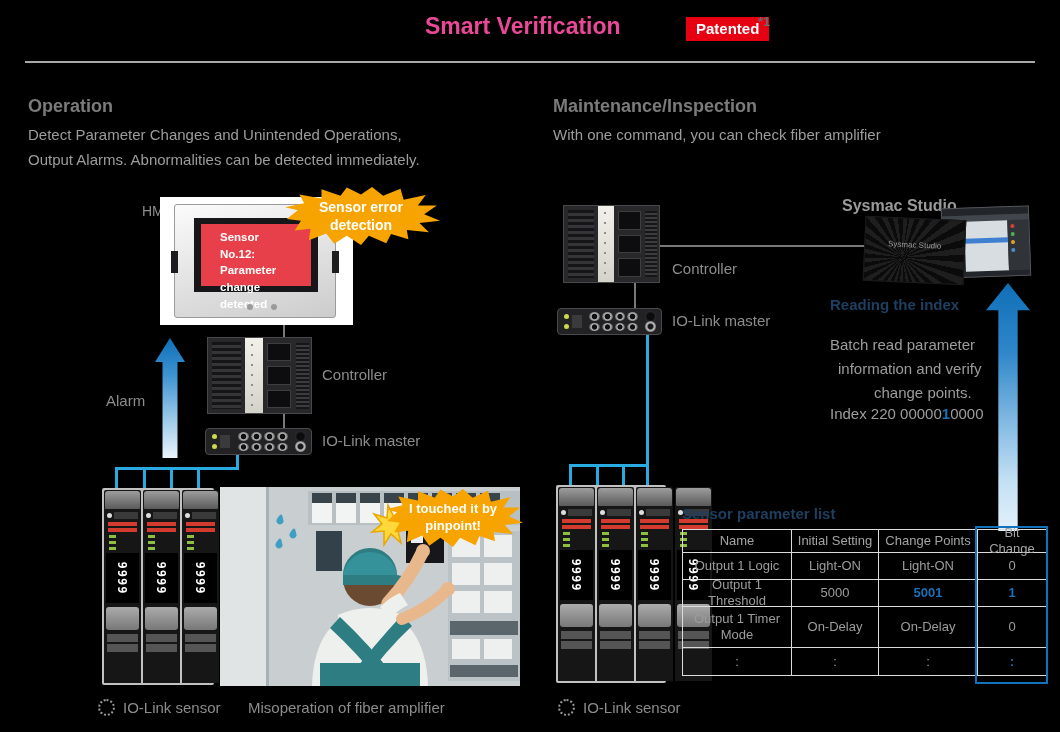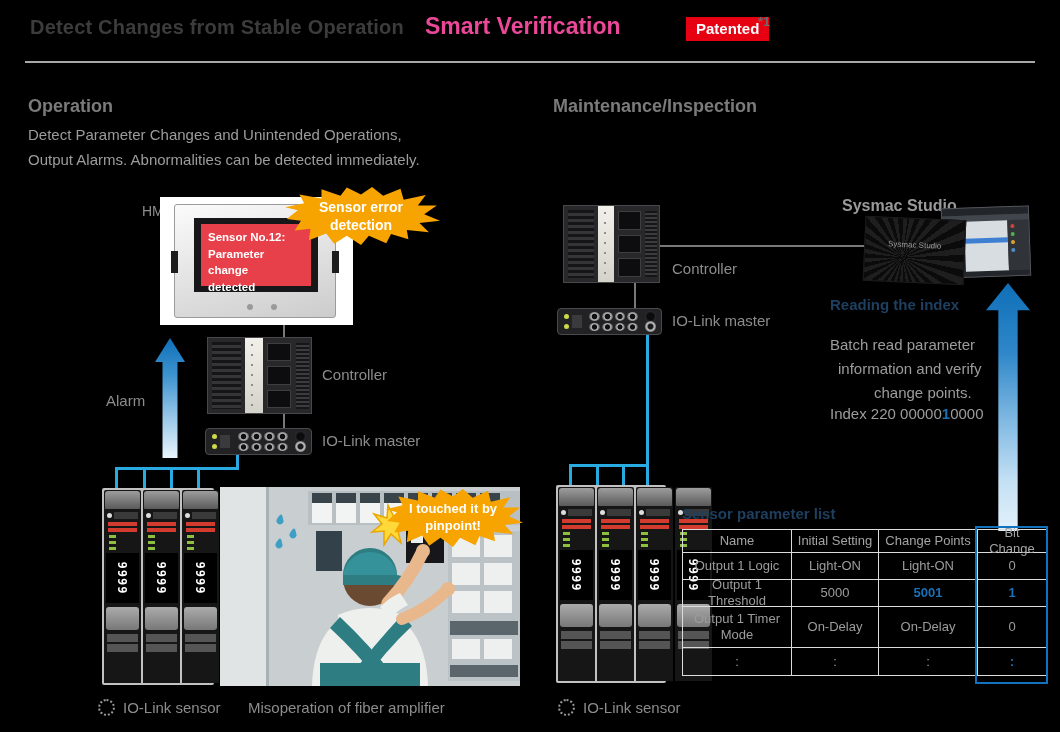--- a/index.html
+++ b/index.html
@@ -32,21 +32,21 @@
       57% 0%, 50% 13%, 41% 1%, 37% 15%, 25% 4%, 25% 20%, 11% 13%, 14% 28%);
     line-height:1.3; z-index:5;
   }
 
   
   .hmi-photo { left:160px; top:197px; width:193px; height:128px; background:#fff; }
   .hmi-panel { position:absolute; left:14px; top:7px; width:162px; height:114px;
     background:linear-gradient(165deg,#fbfbfb,#cccccc); border:1px solid #9b9b9b; border-radius:3px; }
   .hmi-screen { position:absolute; left:19px; top:13px; width:124px; height:74px; background:#17171a; }
   .hmi-alert { position:absolute; left:7px; top:6px; width:110px; height:62px; background:#e8404a;
-    color:#fff; font-size:11.5px; font-weight:bold; line-height:1.45; padding:5px 7px; }
+    color:#fff; font-size:11.5px; font-weight:bold; line-height:1.45; padding:5px 19px; }
   .hmi-dot { position:absolute; bottom:7px; width:6px; height:6px; border-radius:50%; background:#9a9a9a; }
   .hmi-tab { position:absolute; width:7px; height:22px; background:#1d1d1f; top:46px; }
 
   
   .plc { background:#28282a; border:1px solid #48484a; }
   .plc-slits { position:absolute; left:4%; top:5%; width:28%; height:90%;
     background:repeating-linear-gradient(to bottom,#151517 0 3px,#353537 3px 6px); }
   .plc-strip { position:absolute; left:36%; top:0; width:17%; height:100%;
     background:linear-gradient(to bottom,#f1f0ea,#d4d3cb); }
   .plc-strip:after { content:""; position:absolute; left:35%; top:8%; width:2px; height:84%;
@@ -140,21 +140,20 @@
   .win-right { width:24%; background:#303439; position:relative; }
   .win-dots { position:absolute; left:3px; top:4px; width:4px; height:4px; border-radius:50%; background:#d04038;
     box-shadow:0 8px 0 #4fae52, 0 16px 0 #e0a030, 0 24px 0 #4f8ad0; }
   .win-status { height:5px; background:#22262a; }
 </style>
 </head>
 <body>
 
 <div id="stage">
 
-  <div class="abs pretitle">Detect Changes from Stable Operation</div>
   <div class="abs maintitle">Smart Verification</div>
   <div class="abs patented">Patented</div>
   <div class="abs pat-note">*1</div>
   <div class="abs divider"></div>
 
   <div class="abs sec-head" style="left:28px;top:96px;">Operation</div>
   <div class="abs sec-desc" style="left:28px;top:151px;">Output Alarms. Abnormalities can be detected immediately.</div>
   <div class="abs sec-desc" style="left:28px;top:126px;">Detect Parameter Changes and Unintended Operations,</div>
 
   <div class="abs dev-label" style="left:142px;top:203px;font-size:14px;">HMI</div>
@@ -363,20 +362,21 @@
   <div class="abs burst" style="left:383px;top:489px;width:140px;height:58px;font-size:13px;">
     <span>I touched it by</span>
     <span>pinpoint!</span>
   </div>
 
   <div class="abs iol-icon" style="left:98px;top:699px;"></div>
   <div class="abs caption" style="left:123px;top:699px;">IO-Link sensor</div>
   <div class="abs caption" style="left:248px;top:699px;">Misoperation of fiber amplifier</div>
 
   <div class="abs sec-head" style="left:553px;top:96px;">Maintenance/Inspection</div>
+  <div class="abs sec-desc" style="left:553px;top:126px;">With one command, you can check fiber amplifier</div>
 
   <div class="abs plc" style="left:563px;top:205px;width:97px;height:78px;">
     <div class="plc-slits"></div>
     <div class="plc-strip"></div>
     <div class="plc-ports">
       <div class="plc-port"></div>
       <div class="plc-port"></div>
       <div class="plc-port"></div>
     </div>
     <div class="plc-holes"></div>

